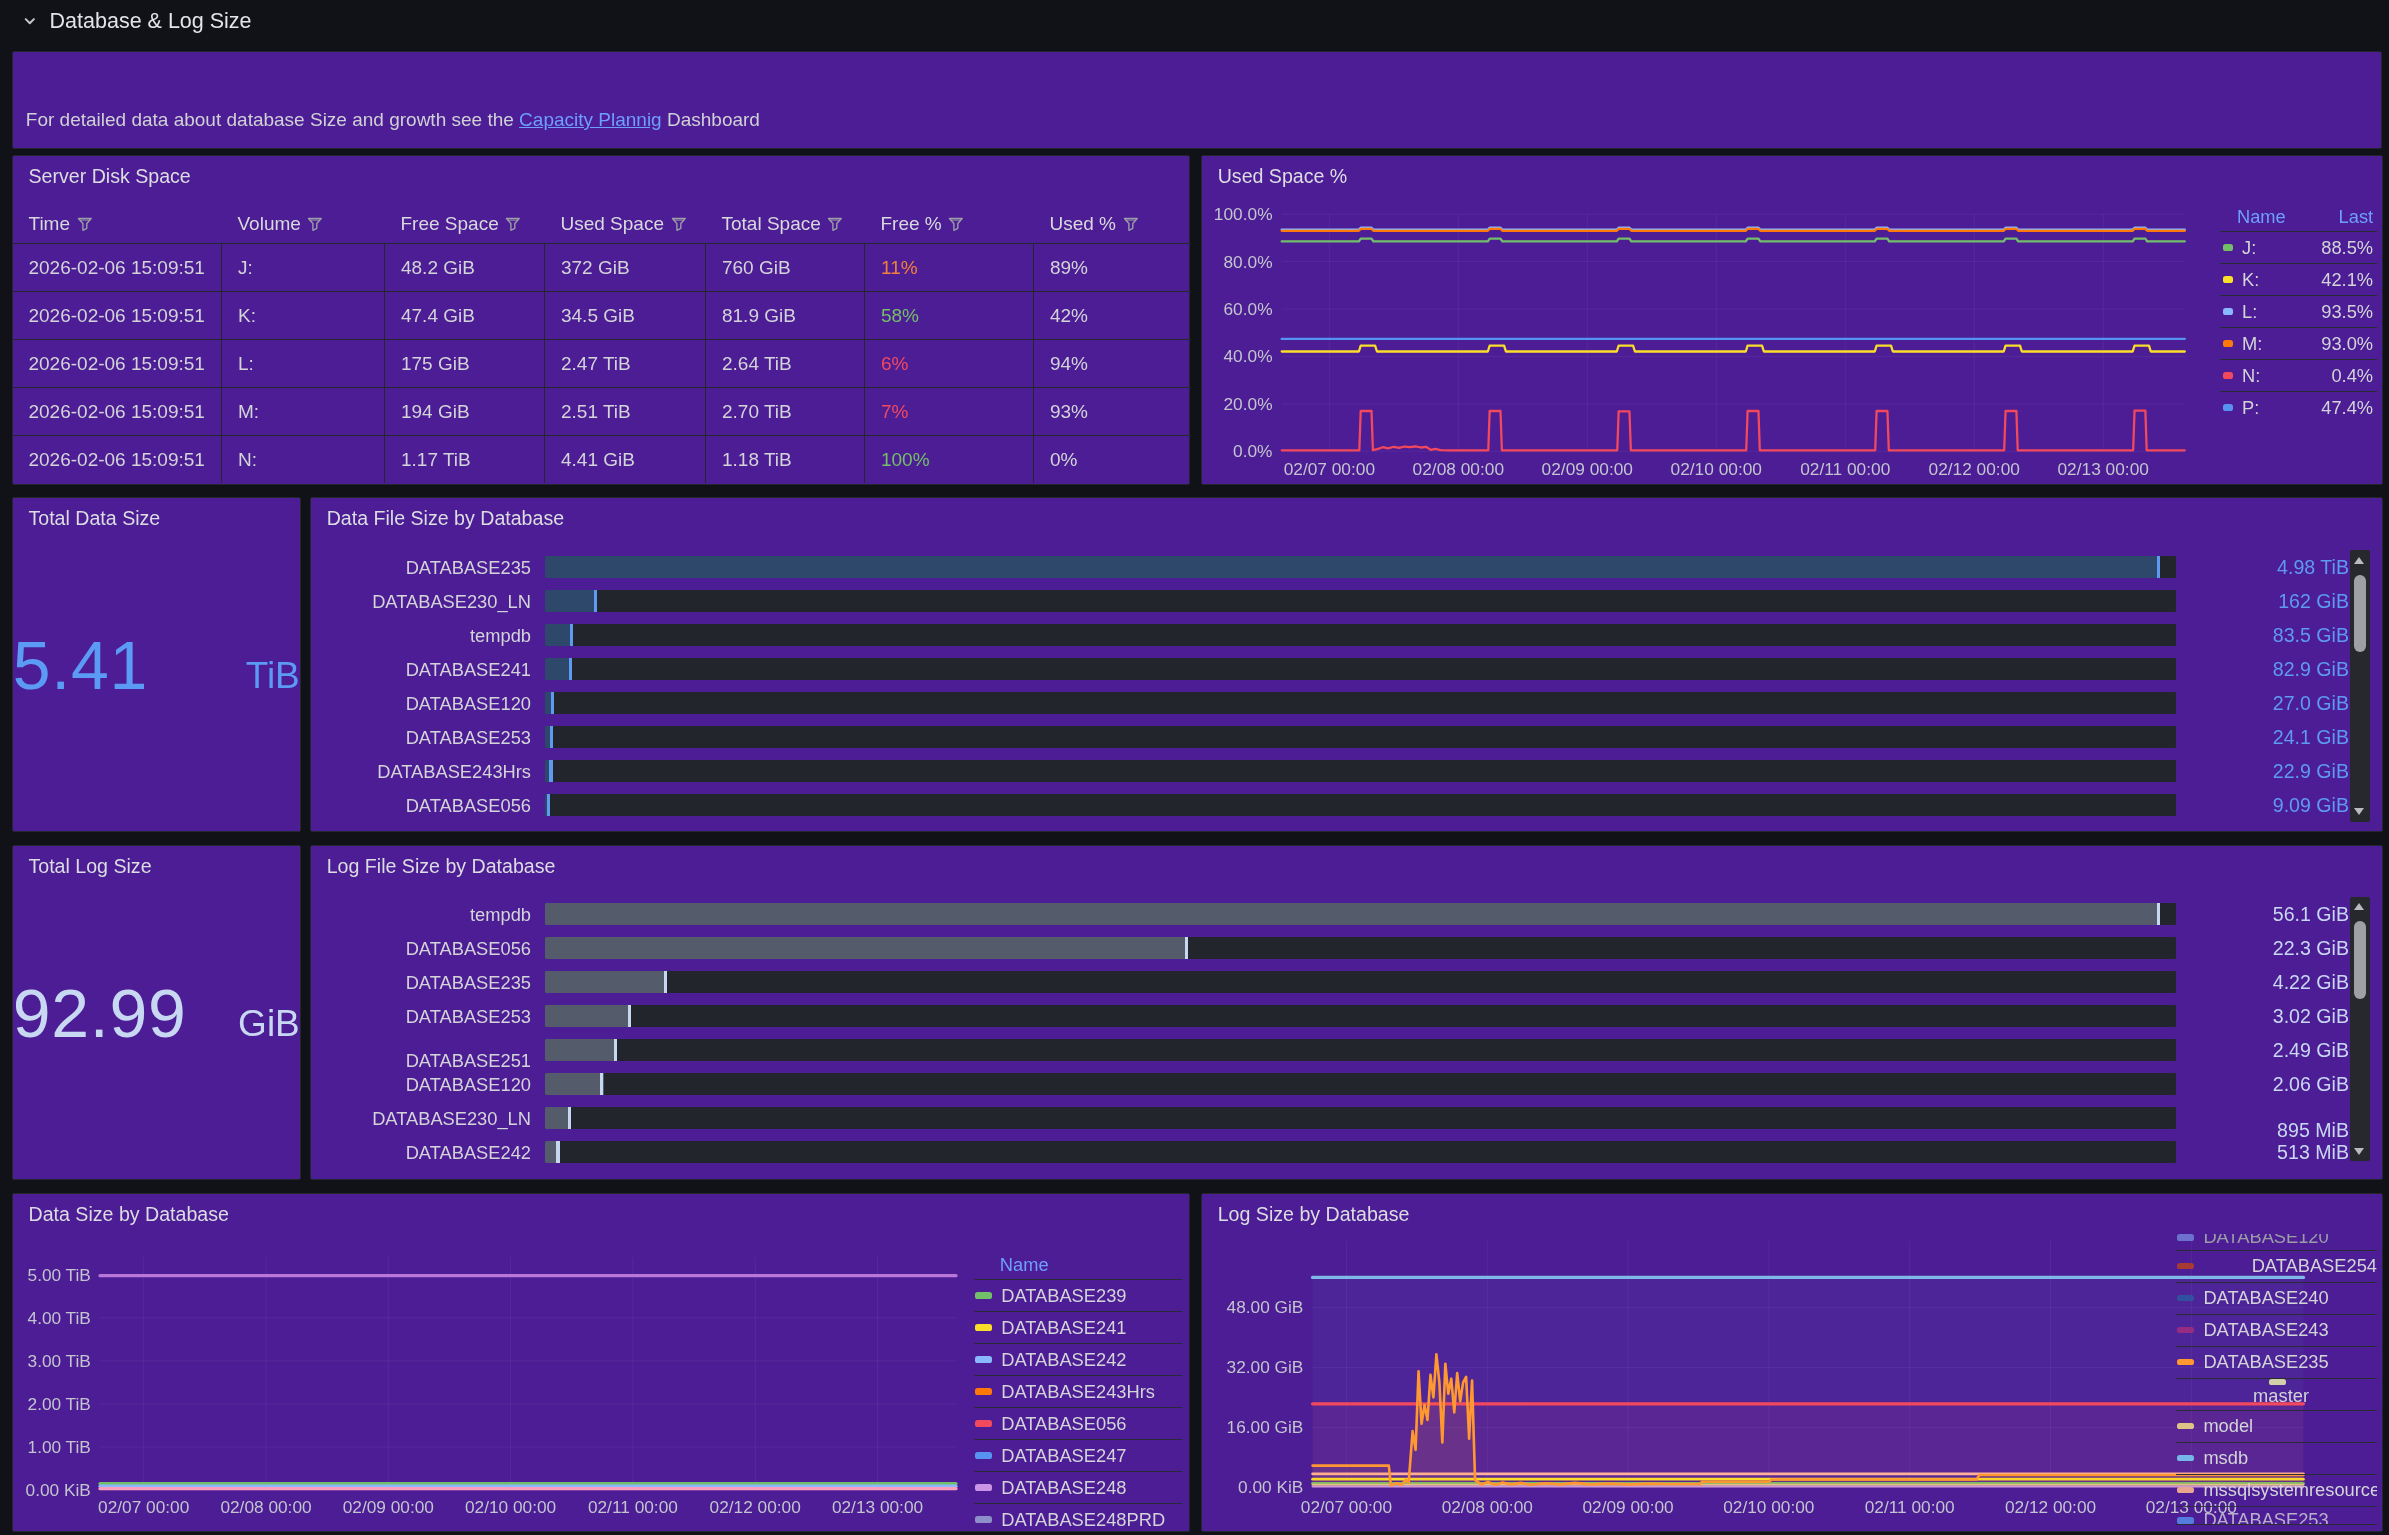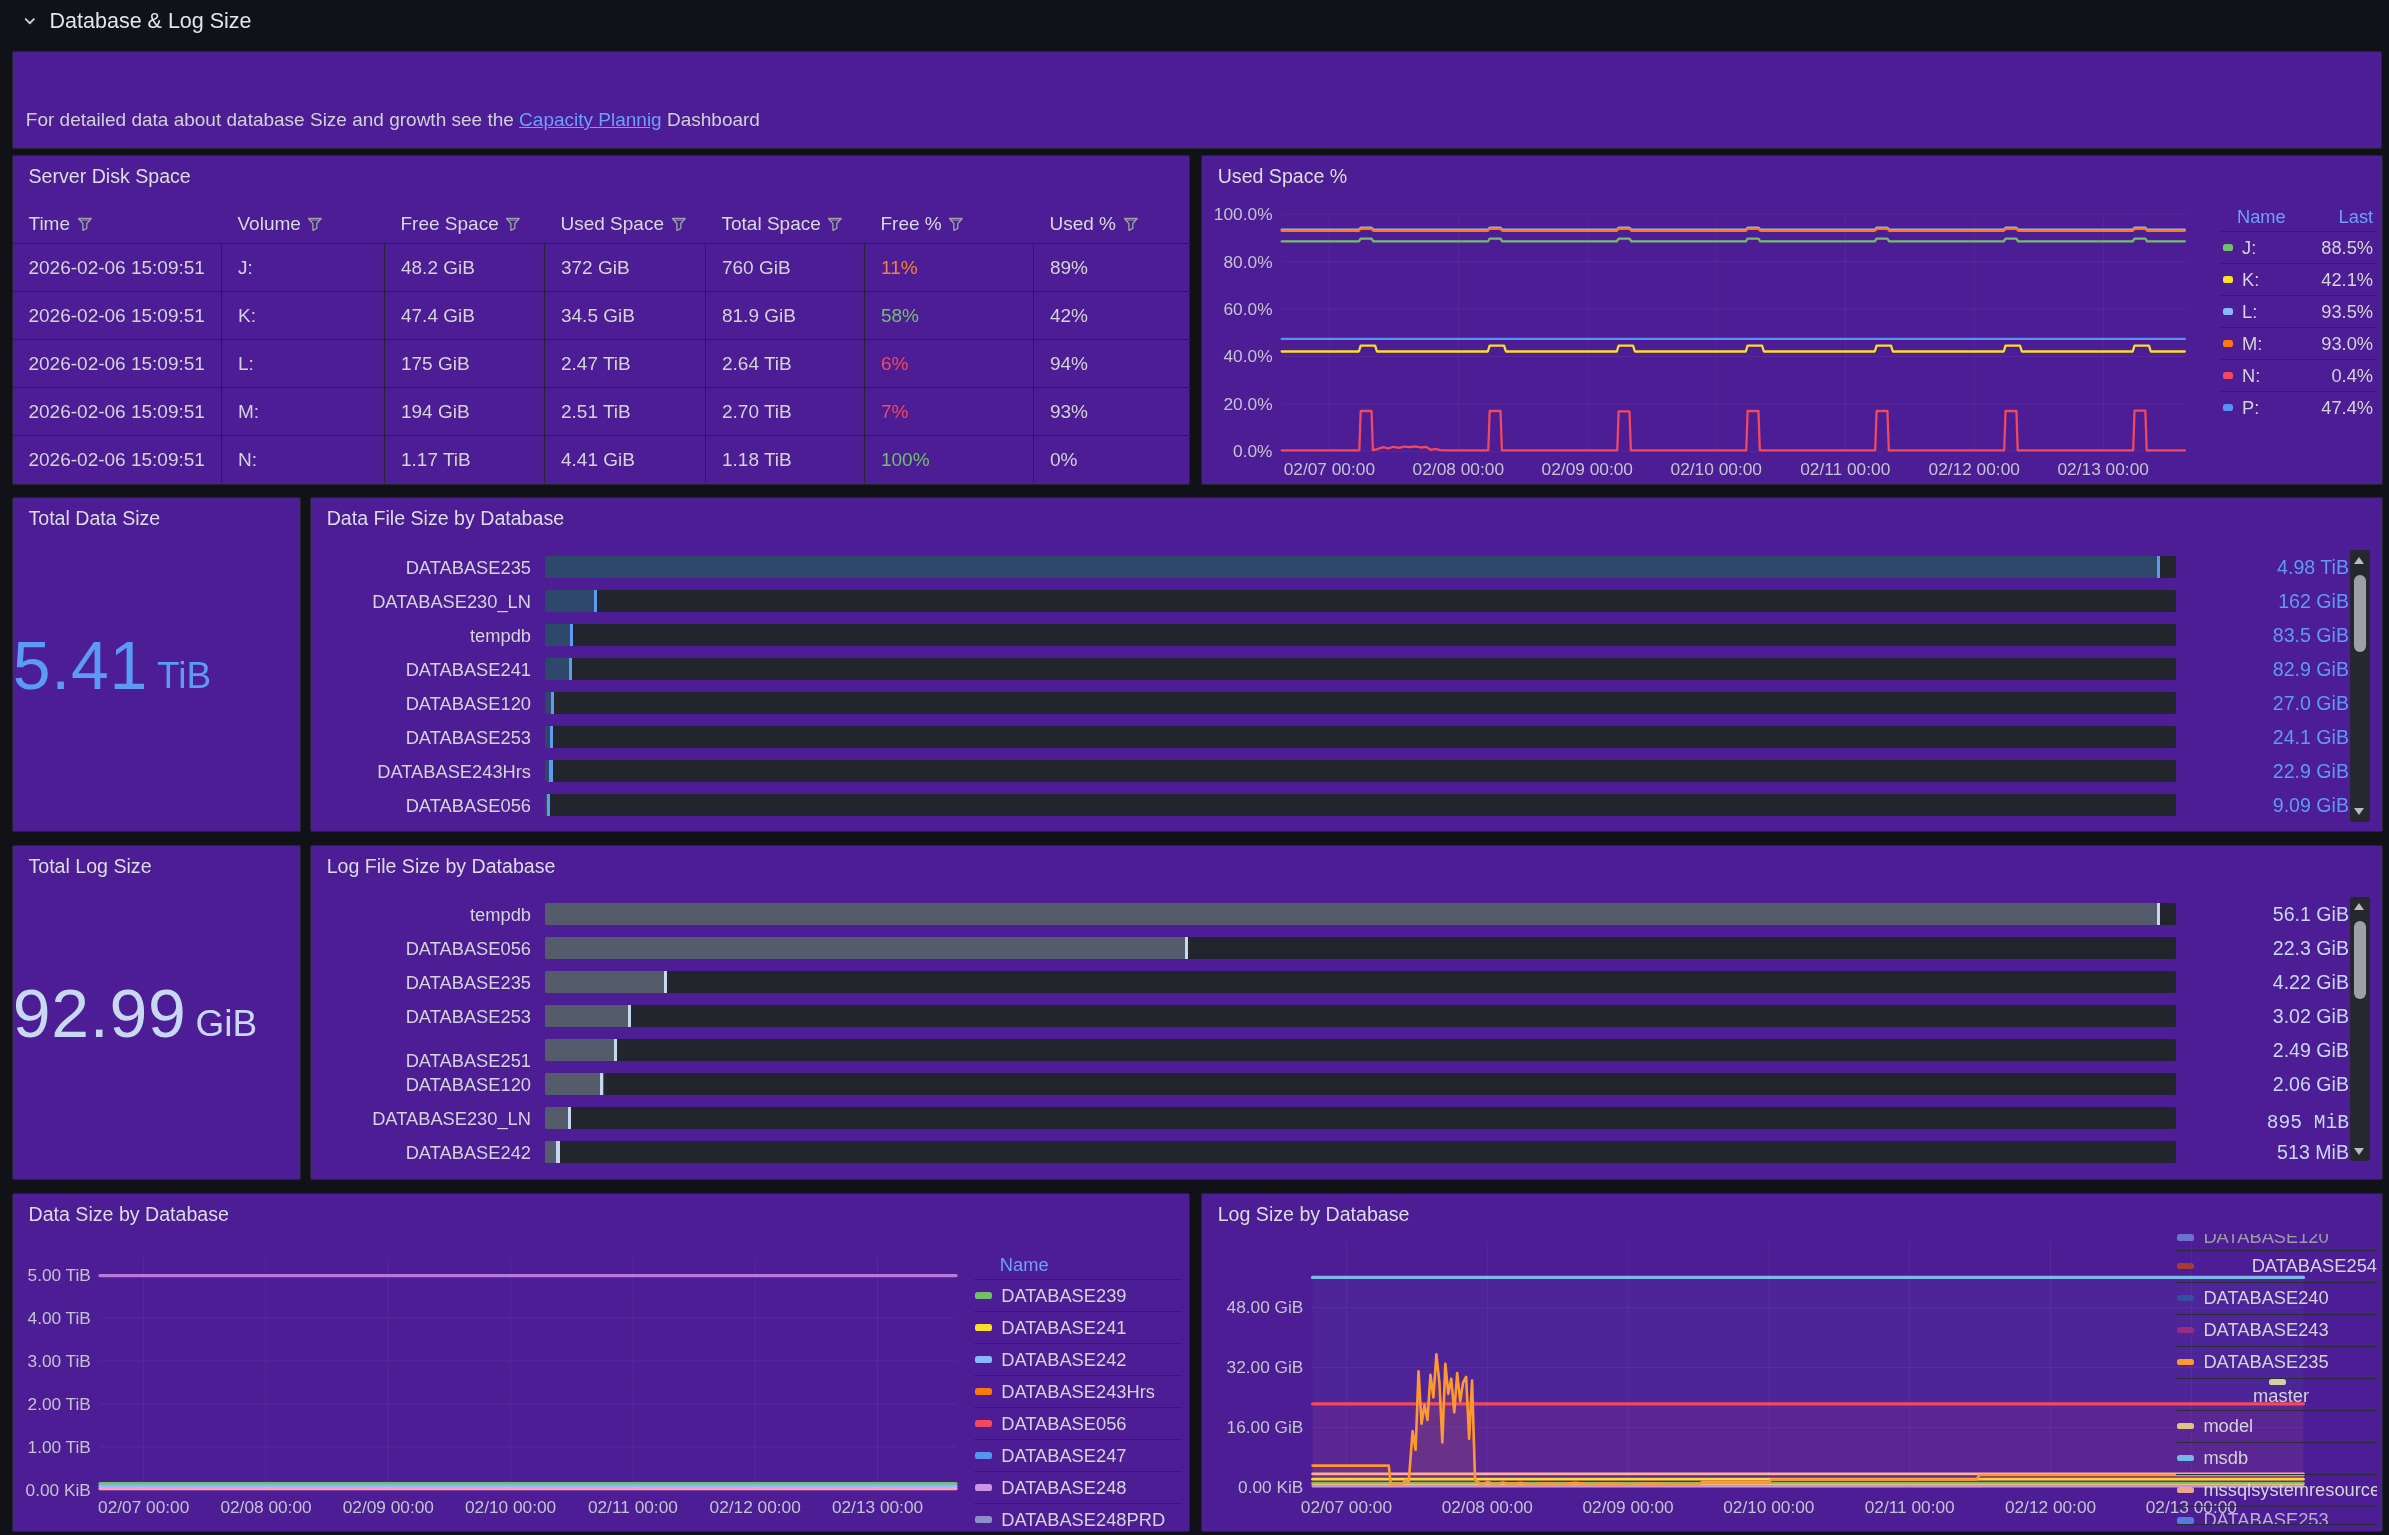--- a/index.html
+++ b/index.html
@@ -5,21 +5,21 @@
   html,body{margin:0;padding:0;background:#111217;}
   .page{position:relative;width:2389px;height:1535px;background:#111217;overflow:hidden;
         font-family:"Liberation Sans",sans-serif;color:#d5d6da;}
   .panel{position:absolute;background:#4c1d95;border:0.7px solid #24262d;border-radius:2px;box-sizing:border-box;}
   .ptitle{position:absolute;left:15.7px;top:9.1px;font-size:19.6px;font-weight:500;color:#dcdde2;white-space:nowrap;}
   .row-header{position:absolute;left:0;top:0;height:42px;display:flex;align-items:center;}
   .row-title{font-size:21.5px;font-weight:500;color:#e3e4e8;margin-left:10.4px;}
   .chev{width:19.6px;height:19.6px;margin-left:19.6px;}
   .note-text{position:absolute;left:13px;bottom:17px;font-size:19px;color:#d0d1d5;}
   .note-text a{color:#6e9fff;text-decoration:underline;cursor:pointer;}
-  .statwrap{position:absolute;inset:0;display:flex;align-items:center;justify-content:flex-start;gap:9.1px;}
+  .statwrap{position:absolute;inset:0;display:flex;align-items:center;justify-content:space-between;gap:9.1px;}
   .statnum{font-size:68px;font-weight:500;letter-spacing:0.7px;}
   .statunit{font-size:37px;font-weight:500;align-self:center;margin-top:22px;}
   table.disk{position:absolute;left:0;top:48px;width:1178px;border-collapse:collapse;table-layout:fixed;font-size:19px;}
   table.disk th{font-weight:500;color:#d8d9dd;text-align:left;padding:0 0 0 15.7px;height:39px;white-space:nowrap;}
   table.disk td{height:47px;padding:0 0 0 15.7px;border-top:0.7px solid #24262c;color:#d3d4d8;white-space:nowrap;}
   table.disk td + td{border-left:0.7px solid #24262c;}
   .funnel{display:inline-block;vertical-align:-2.6px;margin-left:6.5px;}
   .legend{position:absolute;font-size:18.3px;}
   .leg-head{display:flex;align-items:center;color:#6e9fff;font-weight:500;}
   .leg-row{display:flex;align-items:center;border-top:0.7px solid #2a2c33;cursor:pointer;}
@@ -362,21 +362,21 @@
           <div class="bar-tip" style="left: 55px; background: rgb(198, 216, 240);"></div>
         </div>
         <div class="bar-value" style="left: 1842px; width: 196px; top: 5.9px; color: rgb(200, 216, 242);">2.06 GiB</div>
       </div>
       <div class="bar-row" style="top: 255px; height: 34px;">
         <div class="bar-label" style="left: 0px; width: 220px; top: 7.2px;">DATABASE230_LN</div>
         <div class="bar-track" style="left: 234px; width: 1631px; top: 5.9px; height: 22px; background: rgb(34, 37, 43);">
           <div class="bar-fill" style="width: 26px; background: rgb(84, 92, 108);"></div>
           <div class="bar-tip" style="left: 23px; background: rgb(198, 216, 240);"></div>
         </div>
-        <div class="bar-value" style="left: 1842px; width: 196px; top: 11px; color: rgb(200, 216, 242); font-family: Liberation Mono, monospace;">895 MiB</div>
+        <div class="bar-value" style="left: 1842px; width: 196px; top: 18px; color: rgb(200, 216, 242);">895 MiB</div>
       </div>
       <div class="bar-row" style="top: 289px; height: 34px;">
         <div class="bar-label" style="left: 0px; width: 220px; top: 7.2px;">DATABASE242</div>
         <div class="bar-track" style="left: 234px; width: 1631px; top: 5.9px; height: 22px; background: rgb(34, 37, 43);">
           <div class="bar-fill" style="width: 14.7px; background: rgb(84, 92, 108);"></div>
           <div class="bar-tip" style="left: 11.4px; background: rgb(198, 216, 240);"></div>
         </div>
         <div class="bar-value" style="left: 1842px; width: 196px; top: 5.9px; color: rgb(200, 216, 242);">513 MiB</div>
       </div>
       <div class="sb-track" style="left: 2039px; top: 51px; height: 264px;"></div>

